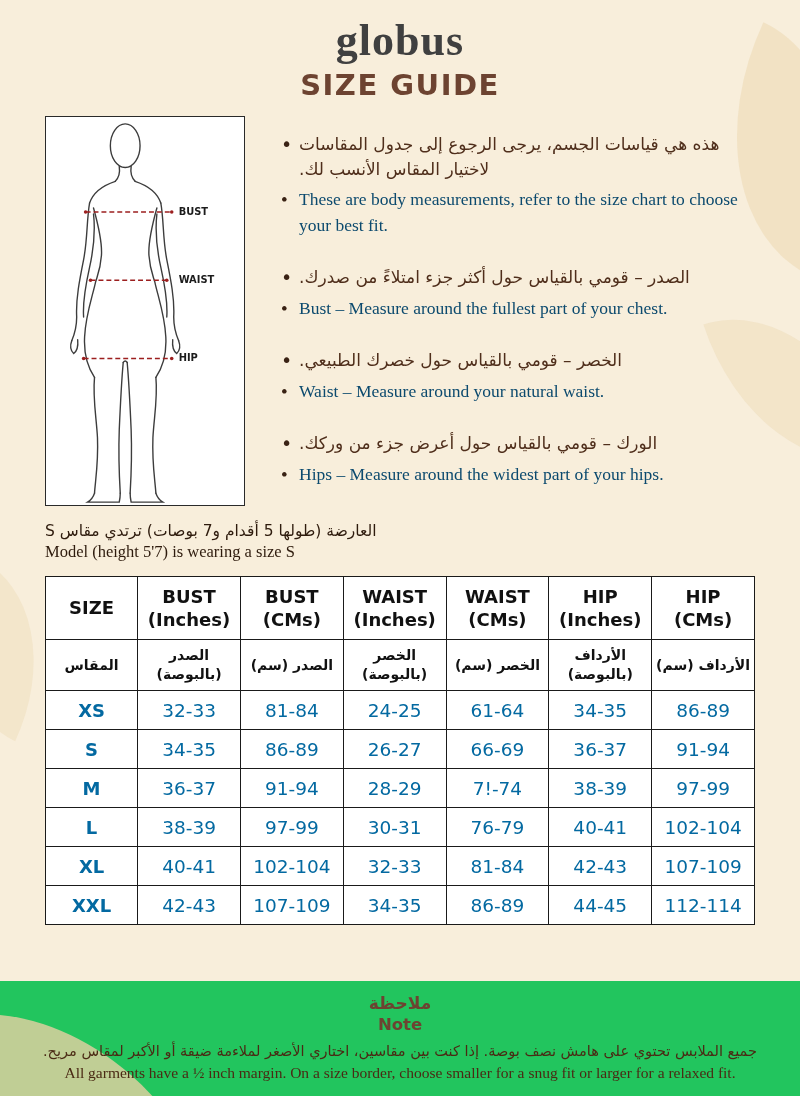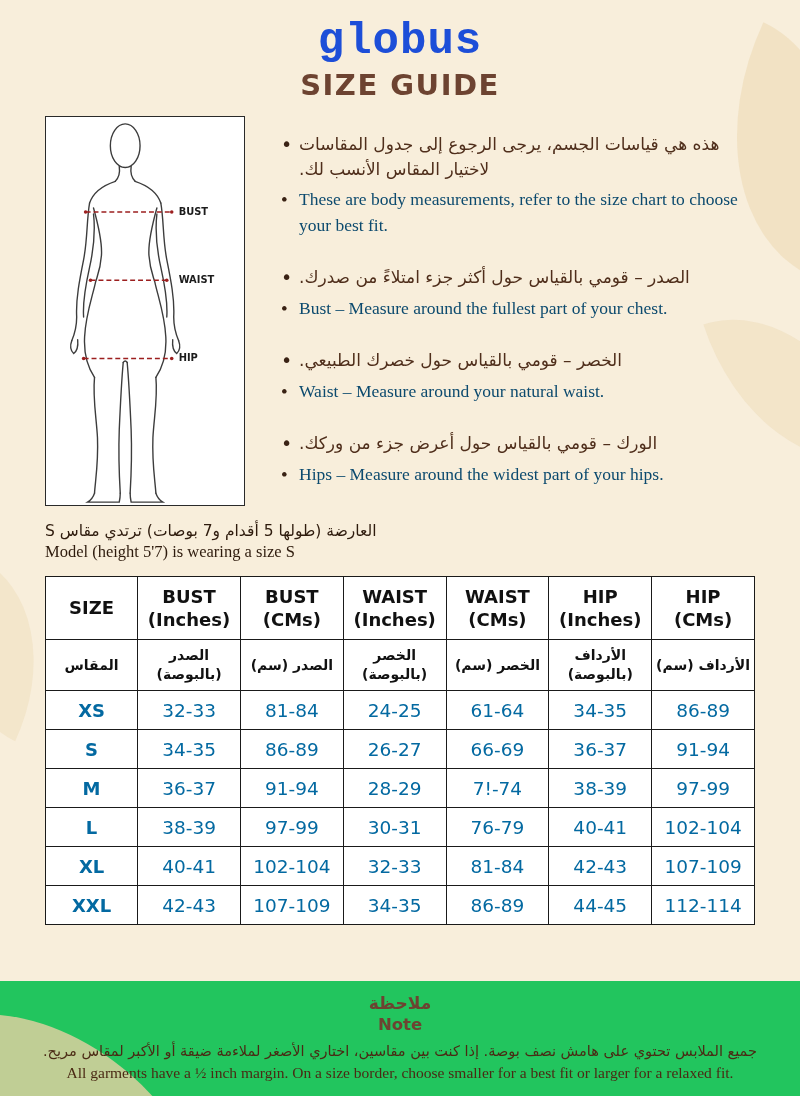--- a/index.html
+++ b/index.html
@@ -5,22 +5,22 @@
   html,body{margin:0;padding:0;background:#fff;}
   .page{position:relative;width:800px;height:1096px;overflow:hidden;
         background:#f8eedb;font-family:"DejaVu Sans",sans-serif;color:#3a2214;}
   
   .leaf{position:absolute;background:#eedcb8;border-radius:0 100% 0 100%;z-index:0;}
   .leaf-tr{width:150px;height:210px;right:-62px;top:44px;transform:rotate(25deg);opacity:.65;}
   .leaf-r2{width:130px;height:180px;right:-58px;top:300px;transform:rotate(-18deg);opacity:.5;}
   .leaf-l{width:110px;height:150px;left:-58px;top:575px;transform:rotate(205deg);opacity:.45;}
   
   .hdr{position:relative;z-index:1;text-align:center;padding-top:18px;}
-  .logo{font-family:Liberation Mono, monospace;font-weight:700;font-size:44px;line-height:1.05;
-        color:#1d4ed8;letter-spacing:1px;}
+  .logo{font-family:Liberation Serif, serif;font-weight:700;font-size:44px;line-height:1.05;
+        color:#404040;letter-spacing:1px;}
   .title{margin:4px 0 0;font-size:29px;font-weight:700;letter-spacing:1.5px;color:#6d4331;}
   
   .content{position:relative;z-index:1;display:flex;gap:34px;padding:14px 45px 0;}
   .figure-box{flex:none;width:198px;height:388px;background:#ffffff;border:1.5px solid #2a2a2a;}
   .instructions{flex:1;list-style:none;margin:0;padding:16px 0 0;}
   .instructions li{position:relative;padding-left:20px;margin:0 0 6px;line-height:1.45;}
   .instructions li::before{content:"•";position:absolute;left:2px;top:-1px;color:#3a2214;font-size:19px;}
   li.ar{direction:rtl;text-align:left;font-size:17px;color:#4f2e1b;}
   li.en{font-family:"Liberation Serif",serif;font-size:17.5px;color:#0c4a6e;}
   li.gap{margin-bottom:27px;}
@@ -256,17 +256,17 @@
       </tbody>
     </table>
   </div>
 
   <div class="note-band">
     <div class="band-leaf"></div>
     <div class="note-inner">
       <div class="note-title-ar">ملاحظة</div>
       <div class="note-title-en">Note</div>
       <div class="note-body-ar">جميع الملابس تحتوي على هامش نصف بوصة. إذا كنت بين مقاسين، اختاري الأصغر لملاءمة ضيقة أو الأكبر لمقاس مريح.</div>
-      <div class="note-body-en">All garments have a ½ inch margin. On a size border, choose smaller for a best fit or larger for a relaxed fit.</div>
+      <div class="note-body-en">All garments have a ½ inch margin. On a size border, choose smaller for a snug fit or larger for a relaxed fit.</div>
     </div>
   </div>
 
 </div>
 
 </body></html>

